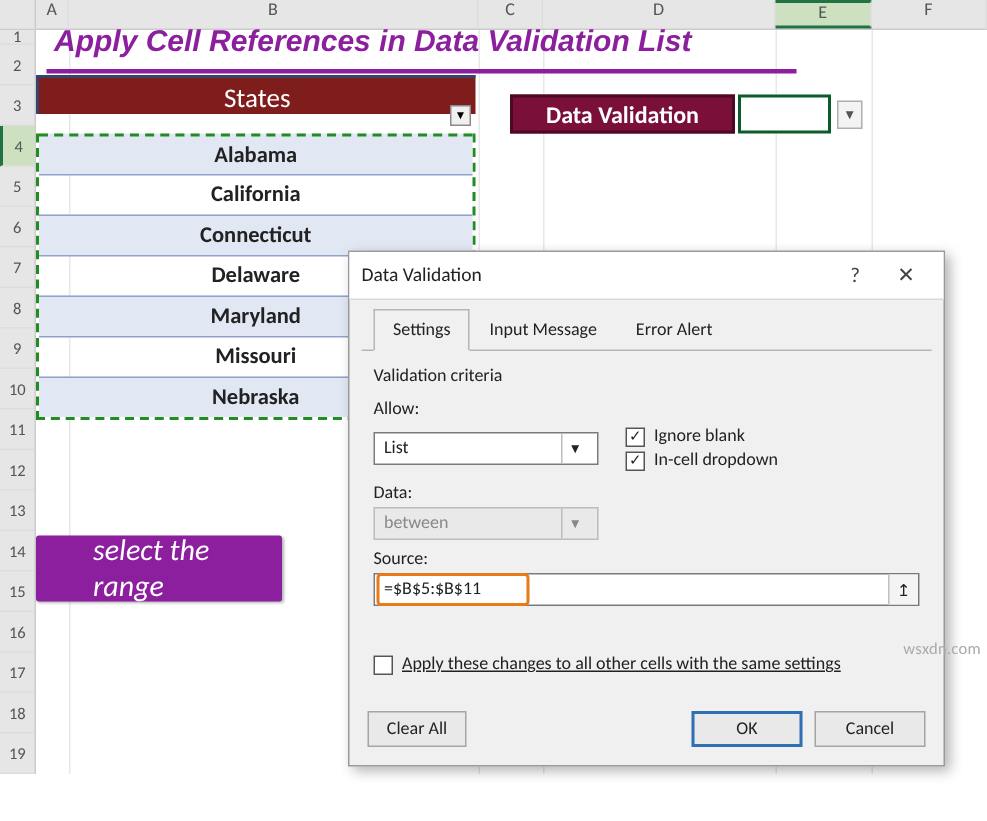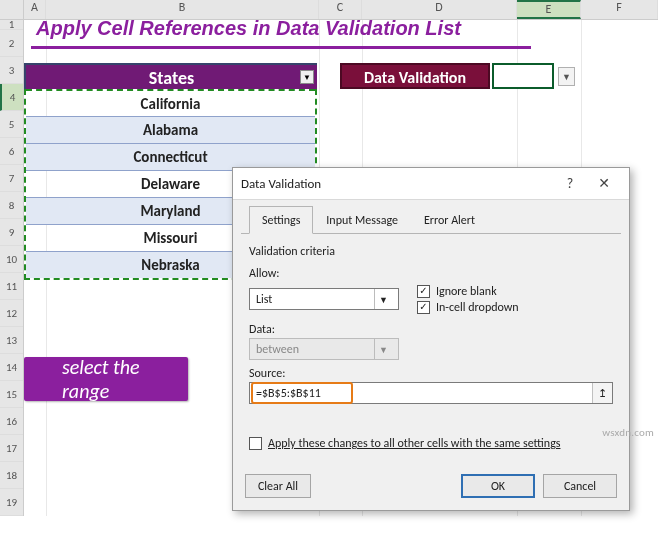--- a/index.html
+++ b/index.html
@@ -23,21 +23,21 @@
 .row-h { height: 27px; font-size: 11px; color: #555; display: flex; align-items: center; justify-content: center; border-bottom: 1px solid #ddd; }
 .row-h.r1 { height: 10px; }
 .row-h.sel { background: #cde0c0; border-left: 2px solid #217346; }
 .cells { position: relative; flex: 1; }
 .gl-v { position: absolute; top: 0; bottom: 0; width: 1px; background: #e8e8e8; }
 
 
 .title-text { position: absolute; left: 36px; top: 17px; font-family: "Segoe UI", sans-serif; font-style: italic; font-weight: 600; font-size: 20px; color: #8b1f9e; }
 .title-rule { position: absolute; left: 31px; top: 46px; width: 500px; height: 3px; background: #8b1f9e; }
 
-.states-hdr { position: absolute; left: 24px; top: 63px; width: 293px; height: 26px; background: #701a75; color: #fff; font-weight: 700; font-size: 18px; text-align: center; line-height: 26px; border-top: 2px solid #36436b; border-left: 2px solid #36436b; }
+.states-hdr { position: absolute; left: 24px; top: 50px; width: 293px; height: 26px; background: #7f1d1d; color: #fff; font-weight: 400; font-size: 18px; text-align: center; line-height: 26px; border-top: 2px solid #36436b; border-left: 2px solid #36436b; }
 .states-hdr-dd { position: absolute; left: 300px; top: 70px; width: 14px; height: 14px; background: #f0f0f0; border: 1px solid #8a8a8a; display: flex; align-items: center; justify-content: center; font-size: 8px; }
 .states-list { position: absolute; left: 24px; top: 89px; width: 293px; border-left: 2px dashed #228b22; border-right: 2px dashed #228b22; border-bottom: 2px dashed #228b22; }
 .states-list .row { height: 27px; line-height: 27px; text-align: center; font-size: 15px; font-weight: 600; color: #222; border-top: 1px solid #8fa2cb; }
 .states-list .row.alt { background: #e1e8f4; }
 .states-list .row:first-child { border-top: 2px dashed #228b22; }
 
 .dv-label { position: absolute; left: 340px; top: 63px; width: 150px; height: 26px; background: #7a0f3a; color:#fff; font-weight:700; font-size:16px; text-align:center; line-height:26px; border: 2px solid #4c0923; }
 .dv-cell { position: absolute; left: 492px; top: 63px; width: 62px; height: 26px; border: 2px solid #0b5c2b; background: #fff; }
 .dv-cell-dd { position: absolute; left: 558px; top: 67px; width: 17px; height: 19px; background: #f3f3f3; border: 1px solid #b0b0b0; display:flex; align-items:center; justify-content:center; font-size:9px; color:#555; }
 
@@ -118,22 +118,22 @@
     <div class="gl-v" style="left:557px"></div>
   </div>
 </div>
 
 <div class="title-text">Apply Cell References in Data Validation List</div>
 <div class="title-rule"></div>
 
 <div class="states-hdr">States</div>
 <div class="states-hdr-dd">▼</div>
 <div class="states-list">
+  <div class="row alt">Alabama</div>
   <div class="row">California</div>
-  <div class="row alt">Alabama</div>
   <div class="row alt">Connecticut</div>
   <div class="row">Delaware</div>
   <div class="row alt">Maryland</div>
   <div class="row">Missouri</div>
   <div class="row alt">Nebraska</div>
 </div>
 
 <div class="dv-label">Data Validation</div>
 <div class="dv-cell"></div>
 <div class="dv-cell-dd">▼</div>

